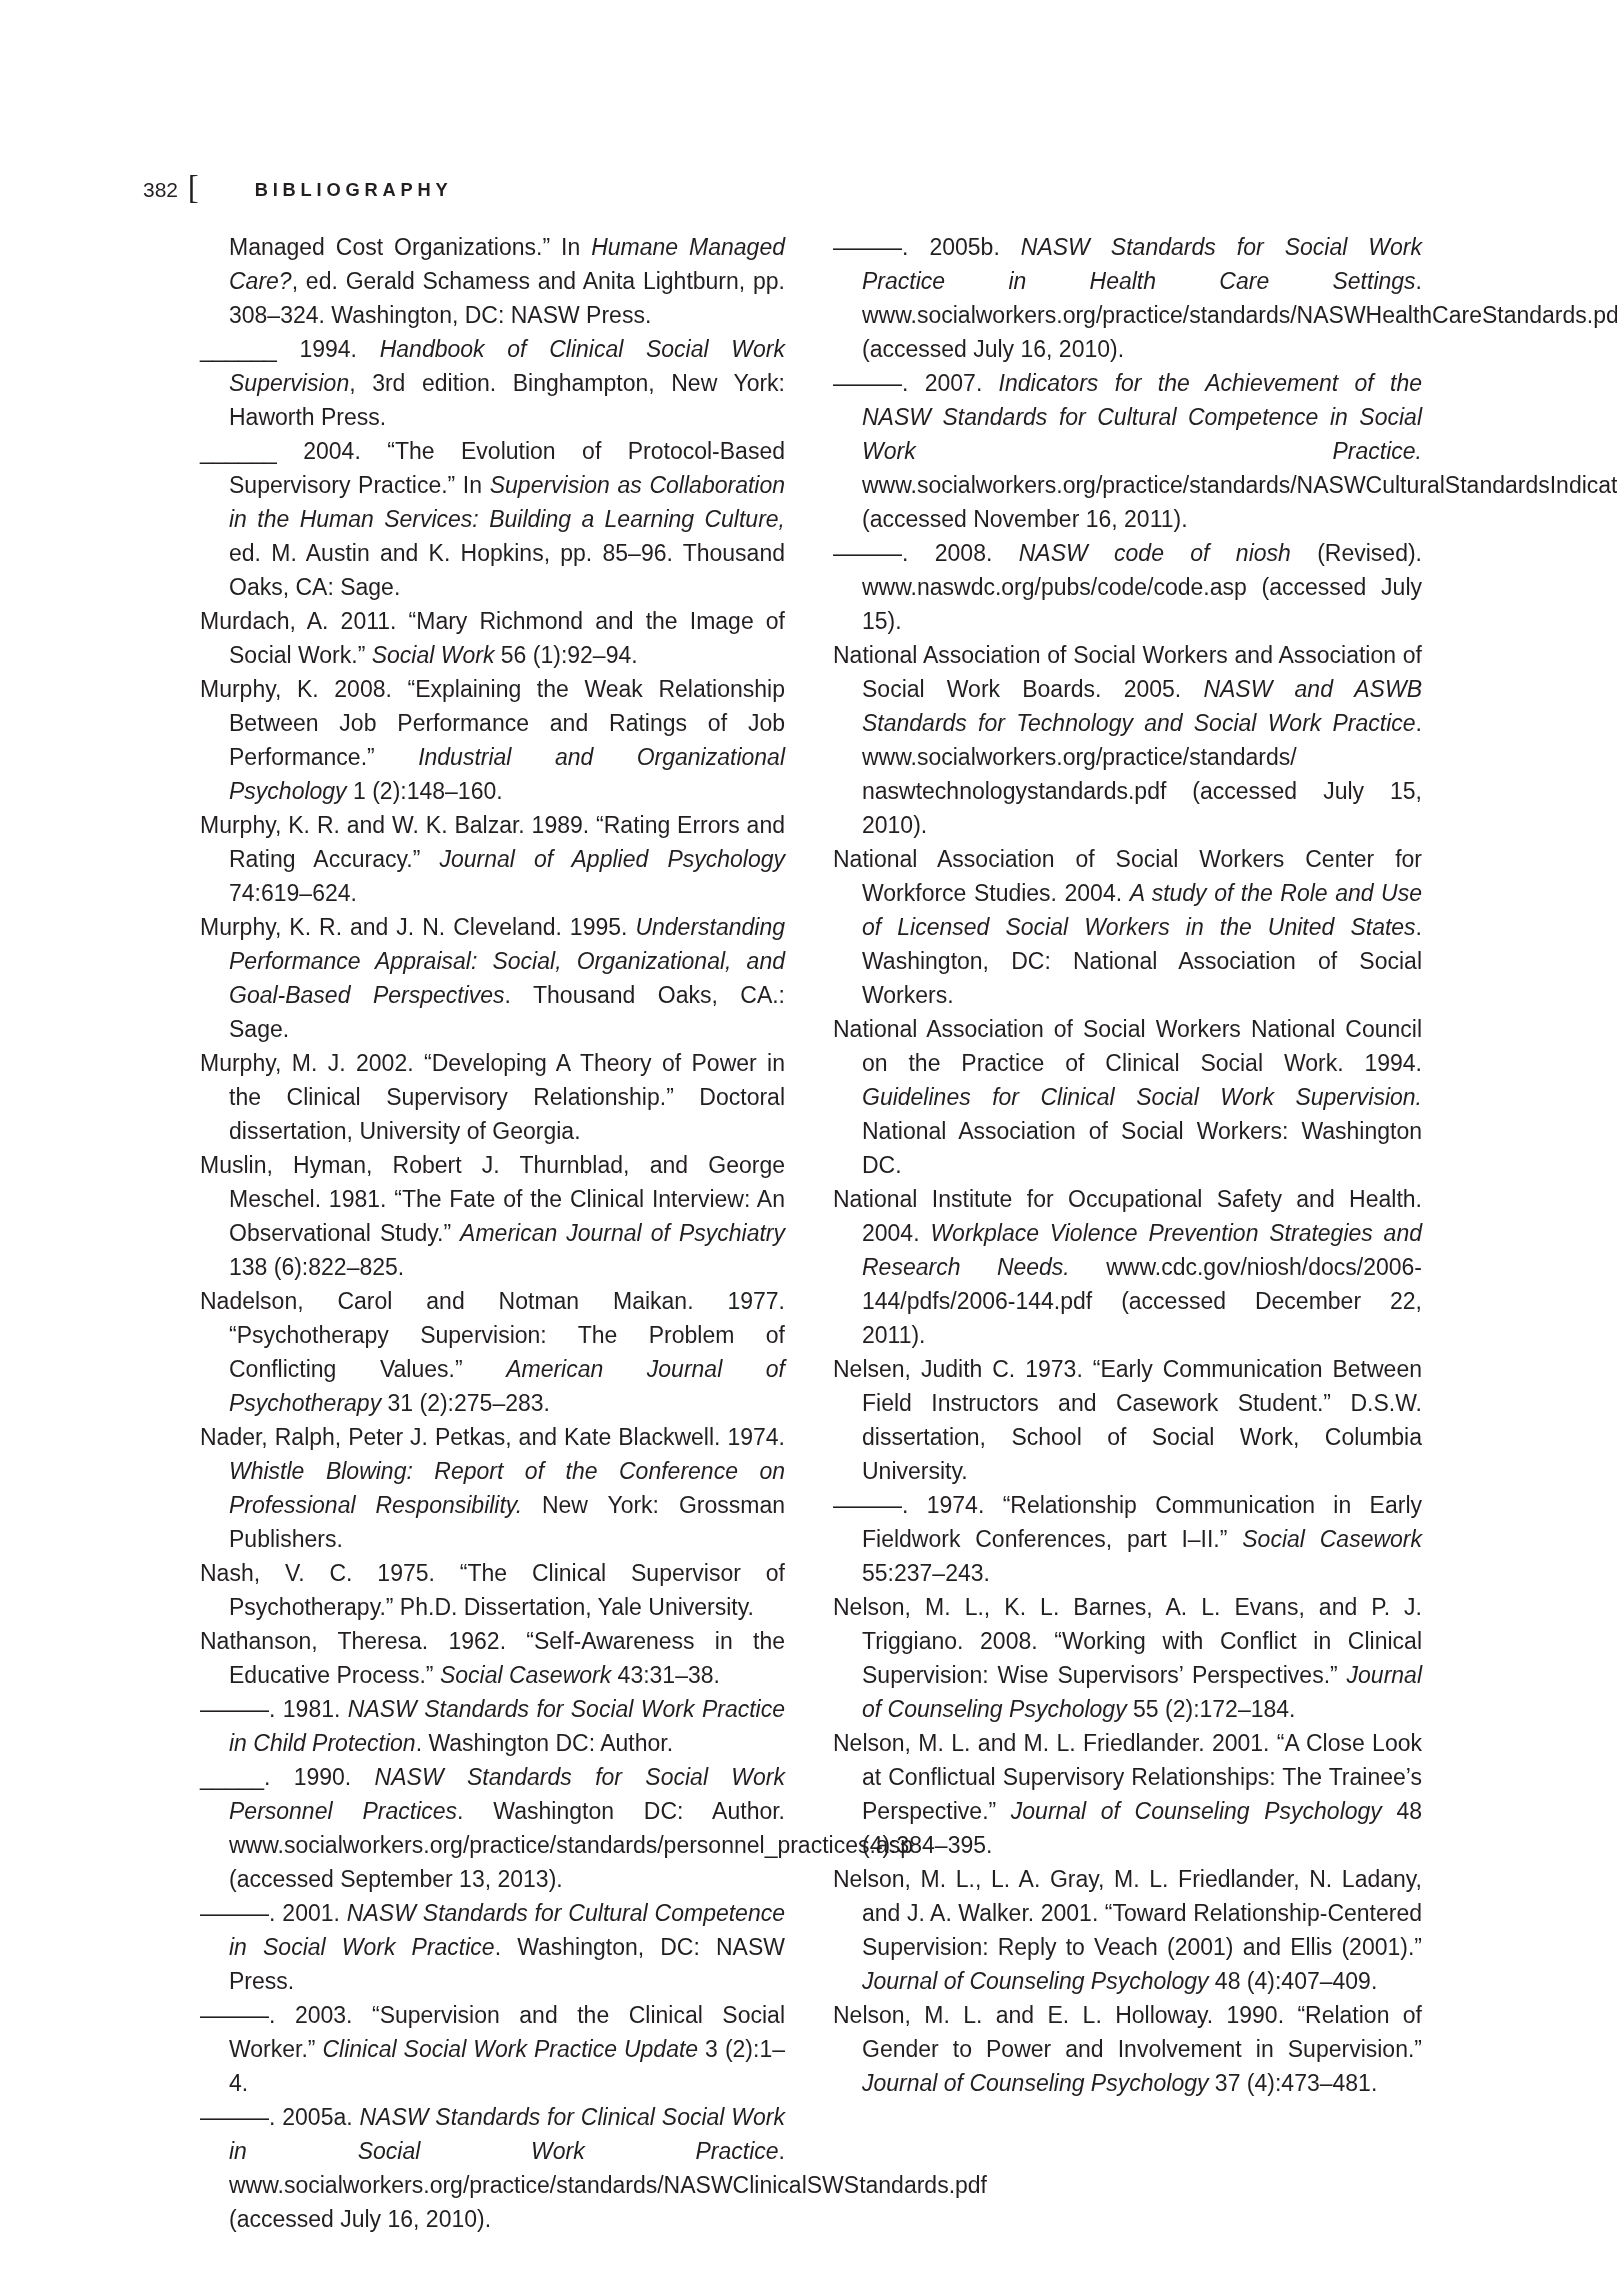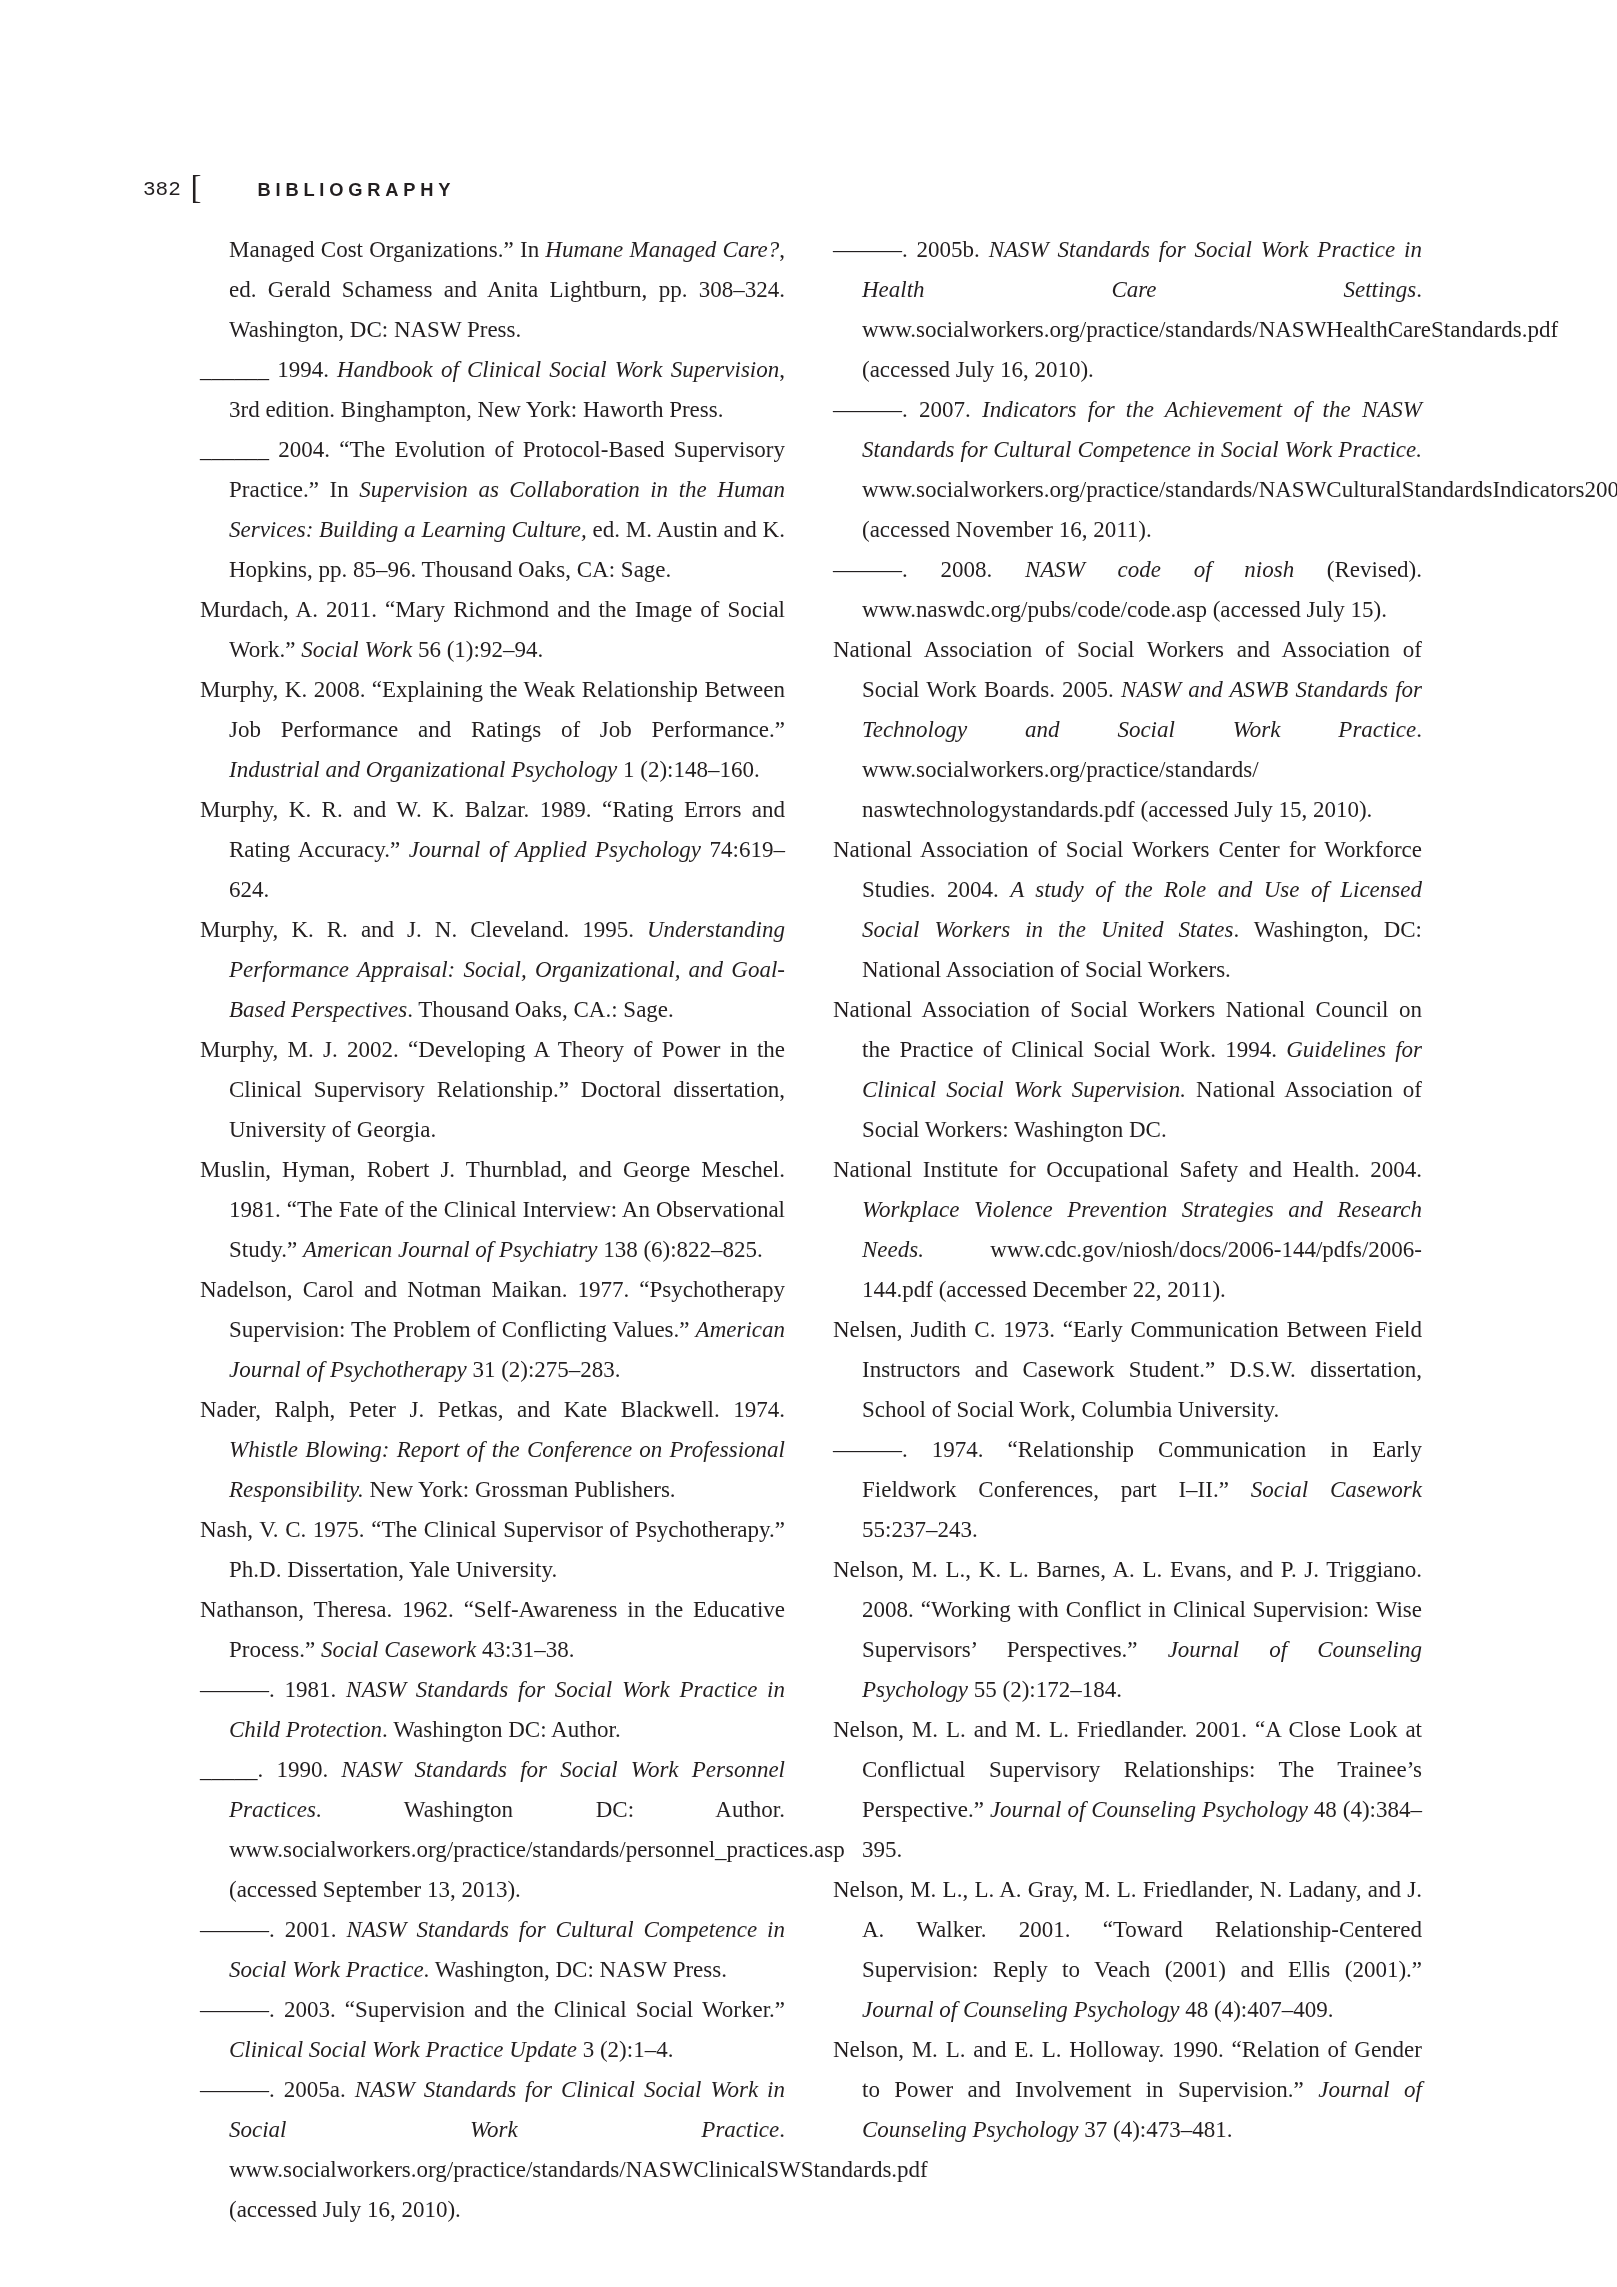--- a/index.html
+++ b/index.html
@@ -1,21 +1,21 @@
 <!DOCTYPE html>
 <html><head>
 <meta charset="utf-8">
 <style>
   html, body { margin: 0; padding: 0; background: #ffffff; }
   body { width: 1617px; height: 2287px; position: relative; overflow: hidden; color: #231f20; }
   .page-header { position: absolute; left: 143px; top: 170px; height: 39px; display: flex; align-items: center; }
-  .page-number { font-family: Liberation Mono, monospace; font-size: 21px; color: #231f20; }
+  .page-number { font-family: Liberation Sans, sans-serif; font-size: 21px; color: #231f20; }
   .bracket { font-family: "Liberation Serif", serif; font-size: 33px; font-weight: 300; margin-left: 9.7px; color: #231f20; line-height: 1; position: relative; top: -1.9px; }
   .running-head { font-family: "Liberation Sans", sans-serif; font-weight: bold; font-size: 18.3px; letter-spacing: 4.8px; margin-left: 56px; color: #231f20; }
-  .column { position: absolute; top: 230px; font-family: Liberation Serif, serif; font-size: 23px; line-height: 40px; color: #231f20; text-align: justify; }
+  .column { position: absolute; top: 230px; font-family: Liberation Sans, sans-serif; font-size: 23px; line-height: 34px; color: #231f20; text-align: justify; }
   .col-left { left: 200px; width: 585px; }
   .col-right { left: 833px; width: 589px; }
   .entry { padding-left: 29px; text-indent: -29px; margin: 0; }
   .entry.cont { text-indent: 0; }
   i, .it { font-style: italic; }
 </style>
 </head>
 <body>
 
 <div class="page-header">

